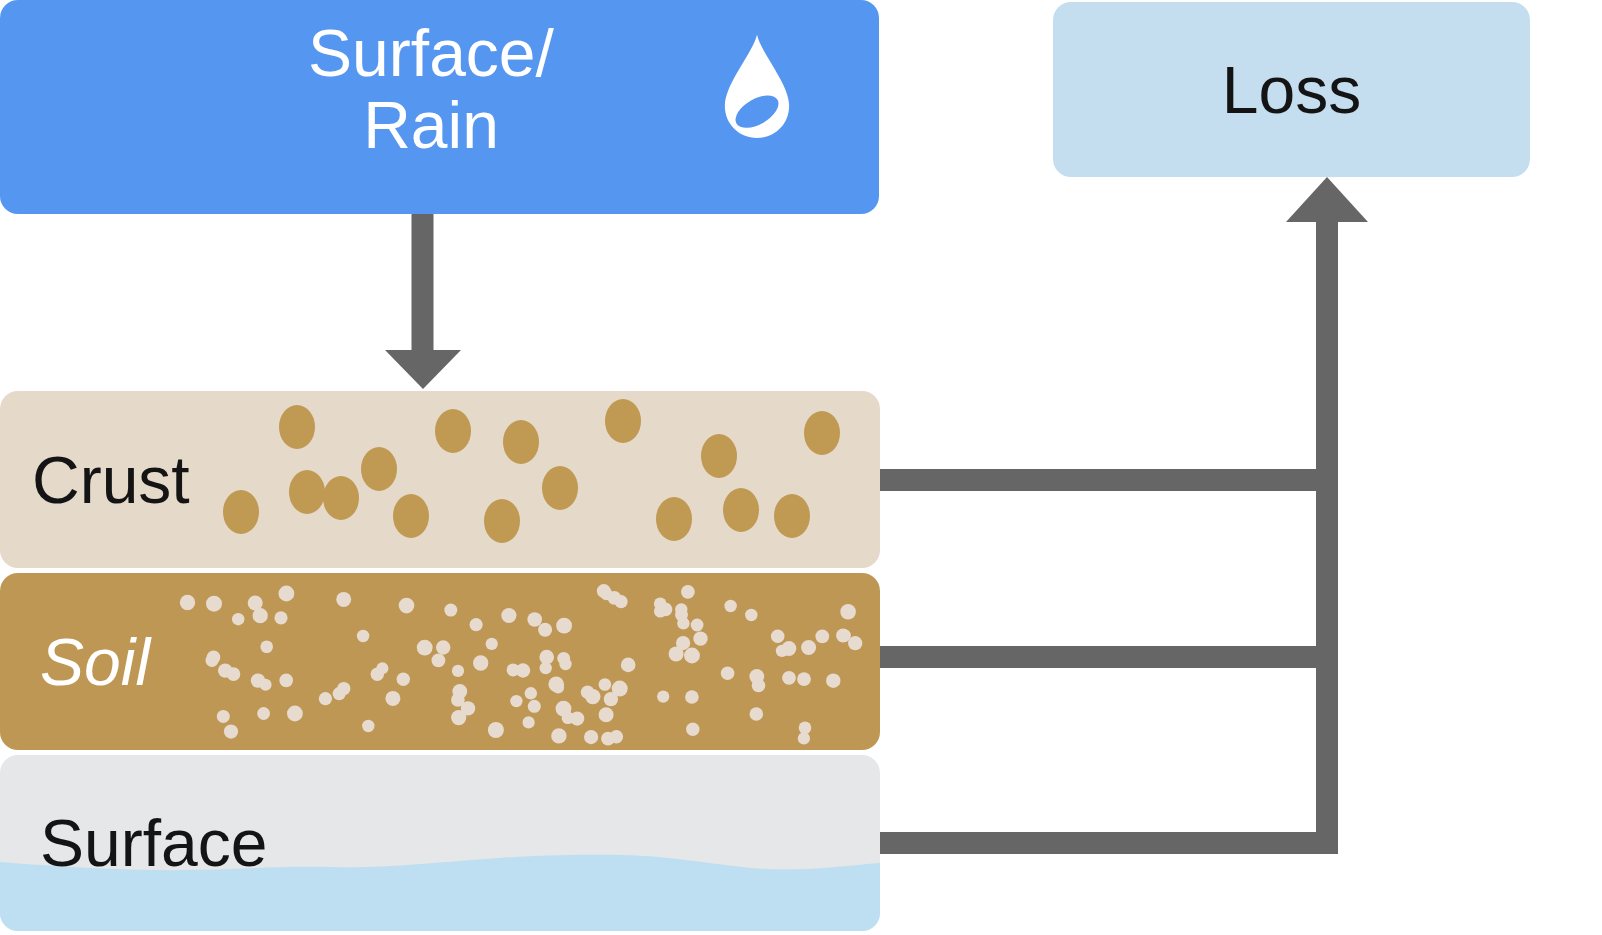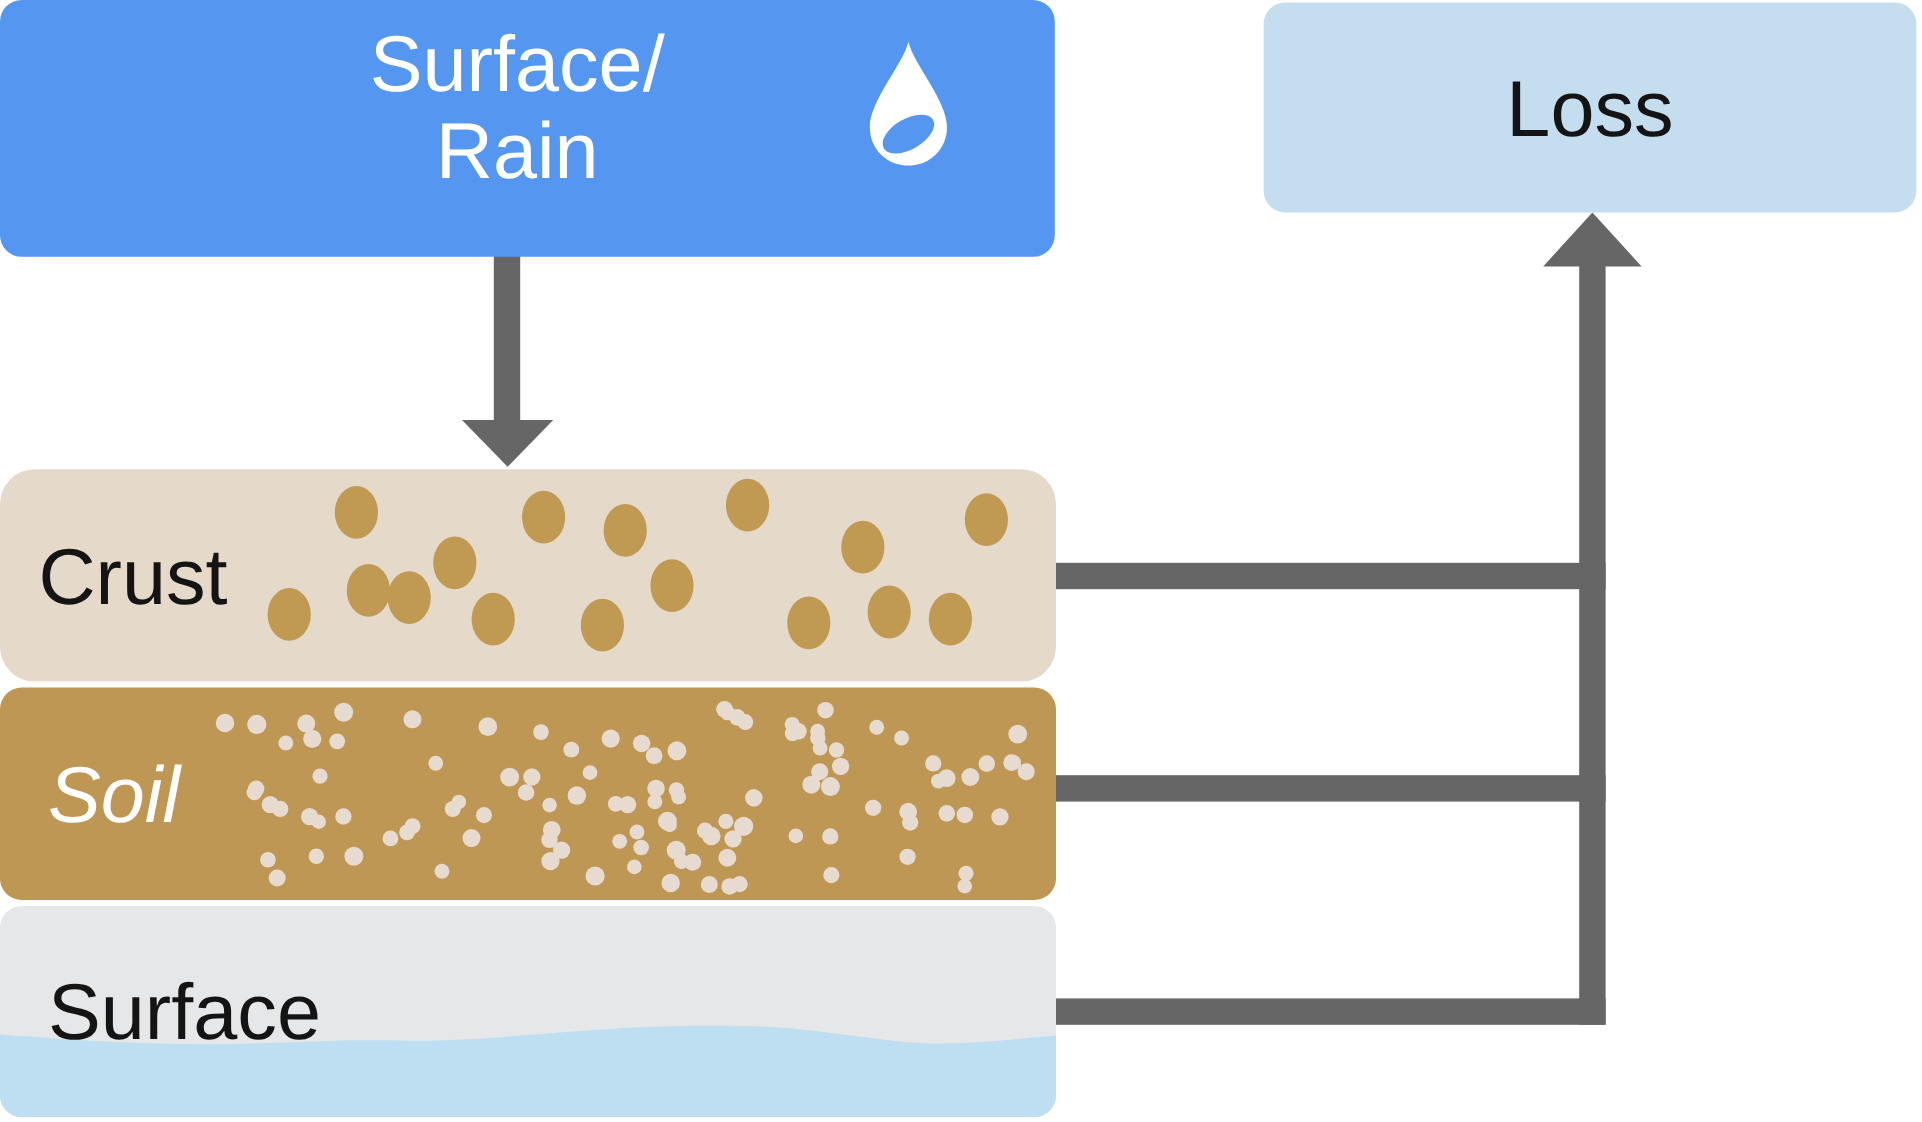--- a/index.html
+++ b/index.html
@@ -13,28 +13,28 @@
   
   .node{position:absolute;border-radius:18px;}
   .node-surface{left:0;top:0;width:879px;height:214px;background:#5597f0;}
   .surface-label{
     position:absolute;left:0;top:0;width:862px;height:178px;
     display:flex;flex-direction:column;align-items:center;justify-content:center;
     color:#ffffff;font-size:66px;line-height:72px;text-align:center;
   }
   .drop-icon{position:absolute;top:33px;right:78px;width:88px;height:110px;}
   .node-loss{
-    left:1053px;top:2px;width:544px;height:175px;background:#c4def0;
+    left:1053px;top:2px;width:477px;height:175px;background:#c4def0;
     display:flex;align-items:center;justify-content:center;
     color:#141414;font-size:66px;
   }
 
   
   .layer{position:absolute;left:0;width:880px;height:177px;border-radius:18px;overflow:hidden;}
-  .layer-crust{top:391px;background:#e5d9ca;border-radius:29px;}
+  .layer-crust{top:391px;background:#e5d9ca;}
   .layer-soil{top:573px;background:#bf9754;font-style:italic;}
   .layer-storage{top:755px;height:176px;background:#e6e7e8;}
   .layer-dots,.water-svg{position:absolute;left:0;top:0;width:100%;height:100%;}
   .layer-label{
     position:absolute;top:0;height:100%;display:flex;align-items:center;
     font-size:66px;z-index:2;
   }
   .label-crust{left:32px;color:#141414;}
   .label-soil{left:40px;color:#ffffff;}
   .label-storage{left:40px;color:#141414;}

